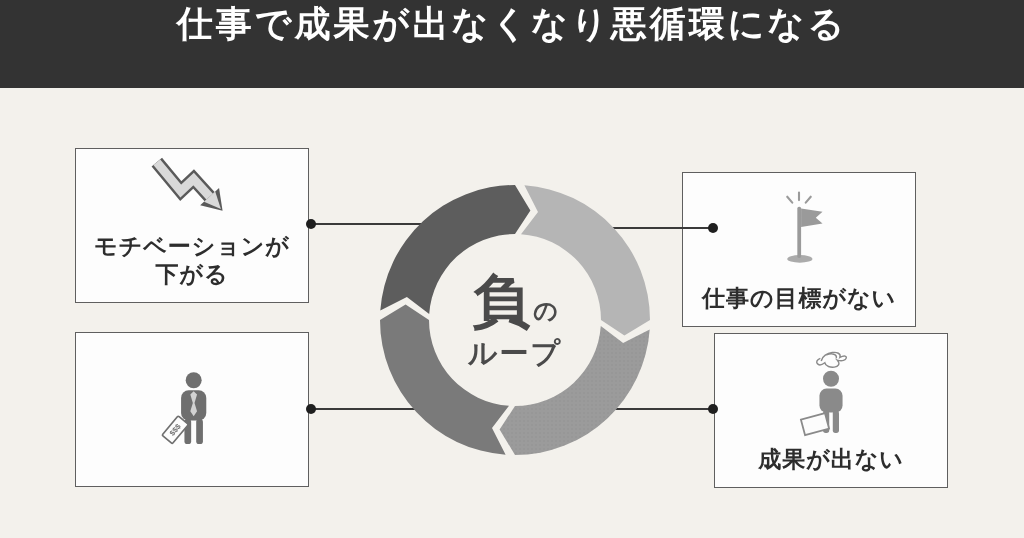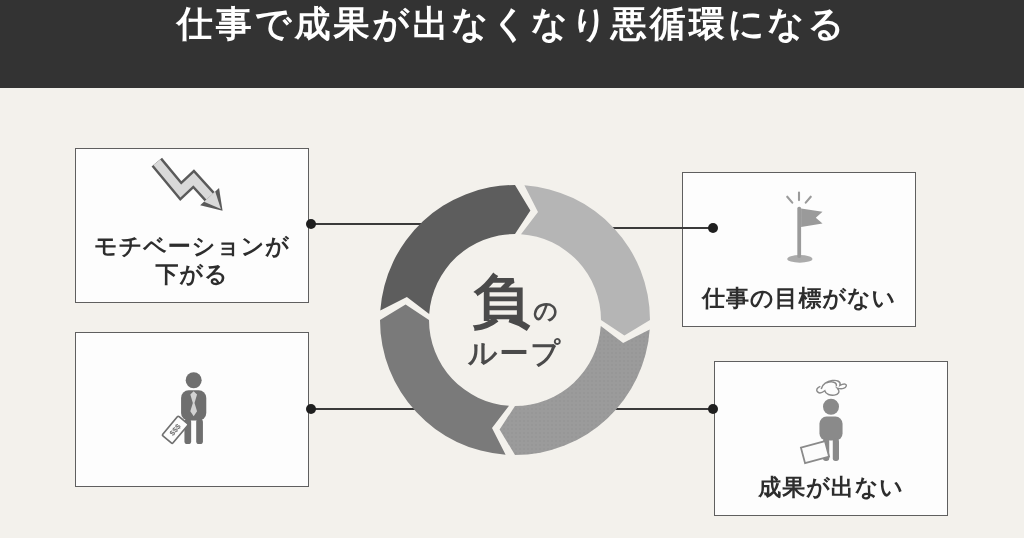--- a/index.html
+++ b/index.html
@@ -23,21 +23,21 @@
     display:flex;flex-direction:column;align-items:center;justify-content:flex-end;
   }
   .box .icon-wrap{flex:1;display:flex;align-items:center;justify-content:center;padding-top:6px;}
   .box .label{
     font-size:23px;font-weight:bold;color:#2d2d2d;text-align:center;
     line-height:1.25;white-space:pre-line;margin-bottom:13px;letter-spacing:1px;
   }
   .box-tl{left:75px;top:148px;}
   .box-bl{left:75px;top:332px;}
   .box-tr{left:682px;top:150px;margin-top:22px;}
-  .box-br{left:714px;top:333px;margin-top:28px;}
+  .box-br{left:714px;top:333px;}
   
   .line{position:absolute;height:2px;background:#3a3a3a;z-index:1;}
   .line-tl{left:311px;top:223px;width:122px;}
   .line-tr{left:597px;top:227px;width:116px;}
   .line-bl{left:311px;top:408px;width:122px;}
   .line-br{left:597px;top:408px;width:116px;}
   .dot{position:absolute;width:10px;height:10px;border-radius:50%;background:#1f1f1f;z-index:1;}
   .dot-tl{left:306px;top:219px;}
   .dot-tr{left:708px;top:223px;}
   .dot-bl{left:306px;top:404px;}

